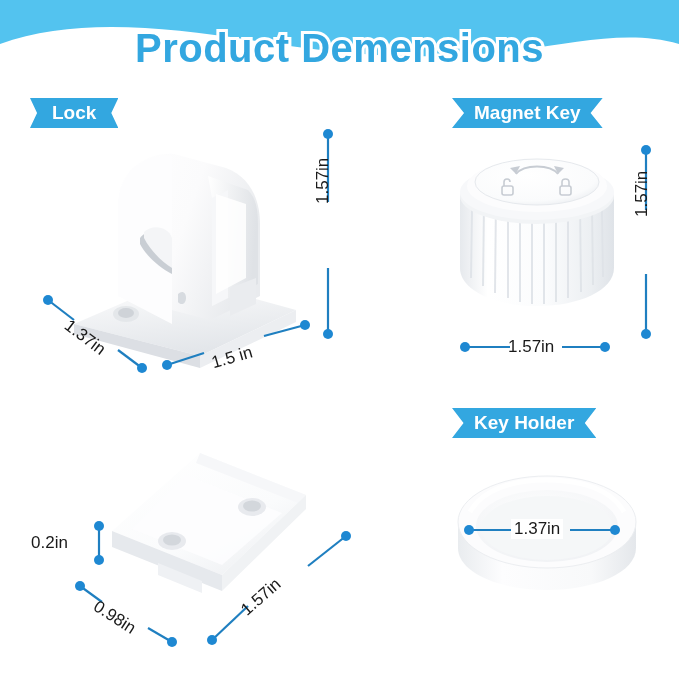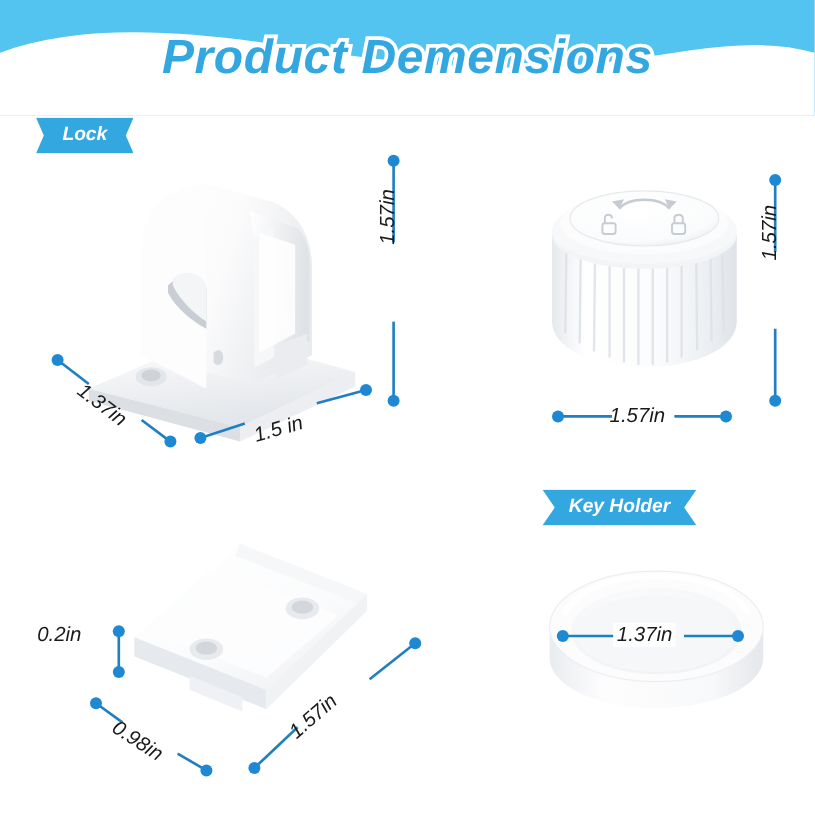--- a/index.html
+++ b/index.html
@@ -6,21 +6,20 @@
   html, body {
     width: 679px; height: 679px;
     font-family: "Liberation Sans", sans-serif;
     background: #ffffff;
     overflow: hidden;
   }
   #page {
     position: relative;
     width: 679px; height: 679px;
     background: #ffffff;
-    font-style: italic;
   }
 
   
   .header-band {
     position: absolute; left: 0; top: 0;
     width: 679px; height: 96px;
     background: #53c3ef;
     overflow: hidden;
   }
   .header-wave {
@@ -44,21 +43,21 @@
 
   
   .ribbon {
     position: absolute;
     height: 30px;
     display: flex;
     align-items: center;
     justify-content: center;
     padding: 0 22px;
     color: #ffffff;
-    font-size: 16px;
+    font-size: 19px;
     font-weight: bold;
     background: #33a7e0;
     clip-path: polygon(0% 0%, 100% 0%, 92% 50%, 100% 100%, 0% 100%, 8% 50%);
     z-index: 5;
   }
   #ribbon-lock     { left: 30px;  top: 98px; }
   #ribbon-magnet   { left: 452px; top: 98px; }
   #ribbon-catcher  { left: 18px;  top: 418px; }
   #ribbon-holder   { left: 452px; top: 408px; }
 
@@ -155,20 +154,21 @@
   <div class="dim-text plain" style="left:70px; top:314px; transform:rotate(37deg); transform-origin:left top;">1.37in</div>
 
   <svg class="dimsvg" style="left:160px; top:318px; width:152px; height:54px;" viewBox="0 0 152 54">
     <line class="dim-line" x1="7" y1="47" x2="44" y2="35"></line>
     <line class="dim-line" x1="104" y1="18" x2="145" y2="7"></line>
     <circle class="dim-dot" cx="7" cy="47" r="5"></circle>
     <circle class="dim-dot" cx="145" cy="7" r="5"></circle>
   </svg>
   <div class="dim-text plain" style="left:212px; top:354px; transform:rotate(-16deg); transform-origin:left bottom;">1.5 in</div>
 
+  <div class="ribbon" id="ribbon-magnet">Magnet Key</div>
 
   <svg class="product" style="left:452px; top:138px; width:170px; height:190px;" viewBox="0 0 170 190">
     <defs>
       <linearGradient id="mkSideG" x1="0" y1="0" x2="1" y2="0">
         <stop offset="0" stop-color="#e6e9ed"></stop>
         <stop offset="0.18" stop-color="#ffffff"></stop>
         <stop offset="0.55" stop-color="#fbfcfd"></stop>
         <stop offset="0.85" stop-color="#eceff2"></stop>
         <stop offset="1" stop-color="#dfe3e8"></stop>
       </linearGradient>
@@ -261,21 +261,21 @@
     <ellipse cx="96" cy="105" rx="9" ry="5.5" fill="#d3d7dc"></ellipse>
 
     <path d="M82,128 L126,146 L126,158 L82,140 Z" fill="#eff1f4"></path>
   </svg>
 
   <svg class="dimsvg" style="left:90px; top:520px; width:18px; height:46px;" viewBox="0 0 18 46">
     <line class="dim-line" x1="9" y1="6" x2="9" y2="40"></line>
     <circle class="dim-dot" cx="9" cy="6" r="5"></circle>
     <circle class="dim-dot" cx="9" cy="40" r="5"></circle>
   </svg>
-  <div class="dim-text plain" style="left:28px; top:519px;">0.2in</div>
+  <div class="dim-text plain" style="left:28px; top:533px;">0.2in</div>
 
   <svg class="dimsvg" style="left:72px; top:578px; width:110px; height:72px;" viewBox="0 0 110 72">
     <line class="dim-line" x1="8" y1="8" x2="30" y2="24"></line>
     <line class="dim-line" x1="76" y1="50" x2="100" y2="64"></line>
     <circle class="dim-dot" cx="8" cy="8" r="5"></circle>
     <circle class="dim-dot" cx="100" cy="64" r="5"></circle>
   </svg>
   <div class="dim-text plain" style="left:98px; top:595px; transform:rotate(33deg); transform-origin:left top;">0.98in</div>
 
   <svg class="dimsvg" style="left:204px; top:528px; width:150px; height:120px;" viewBox="0 0 150 120">

